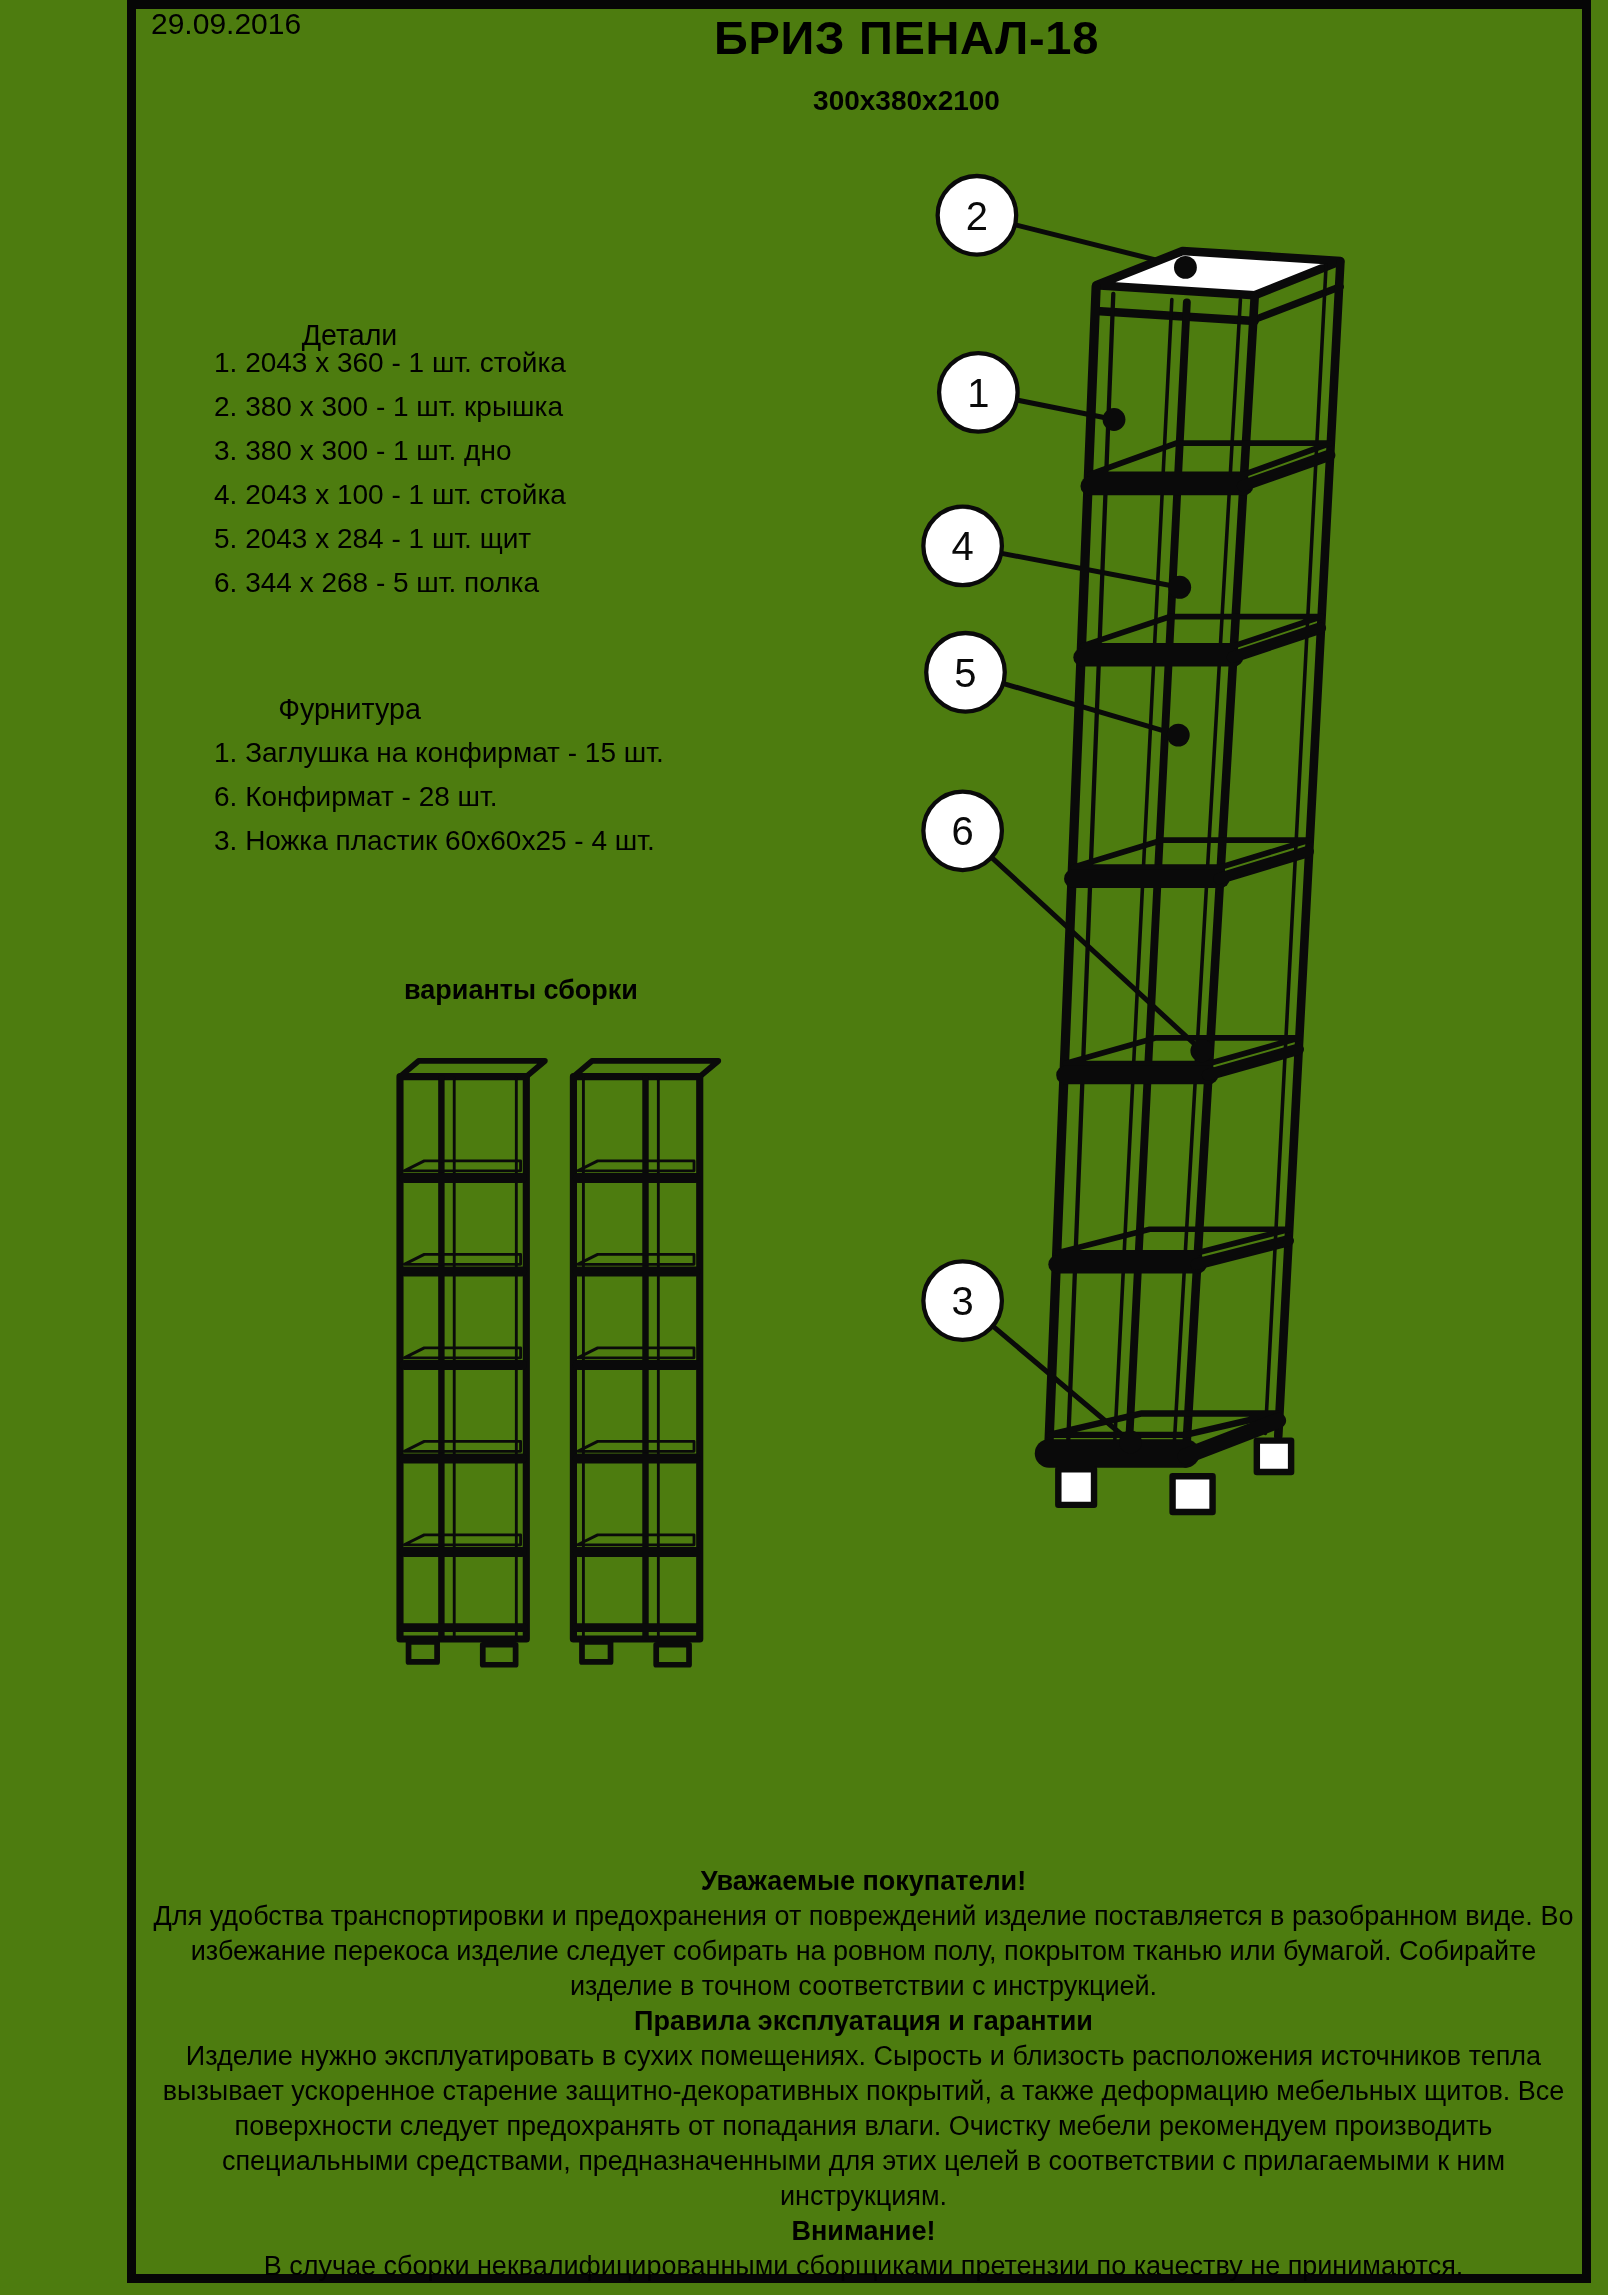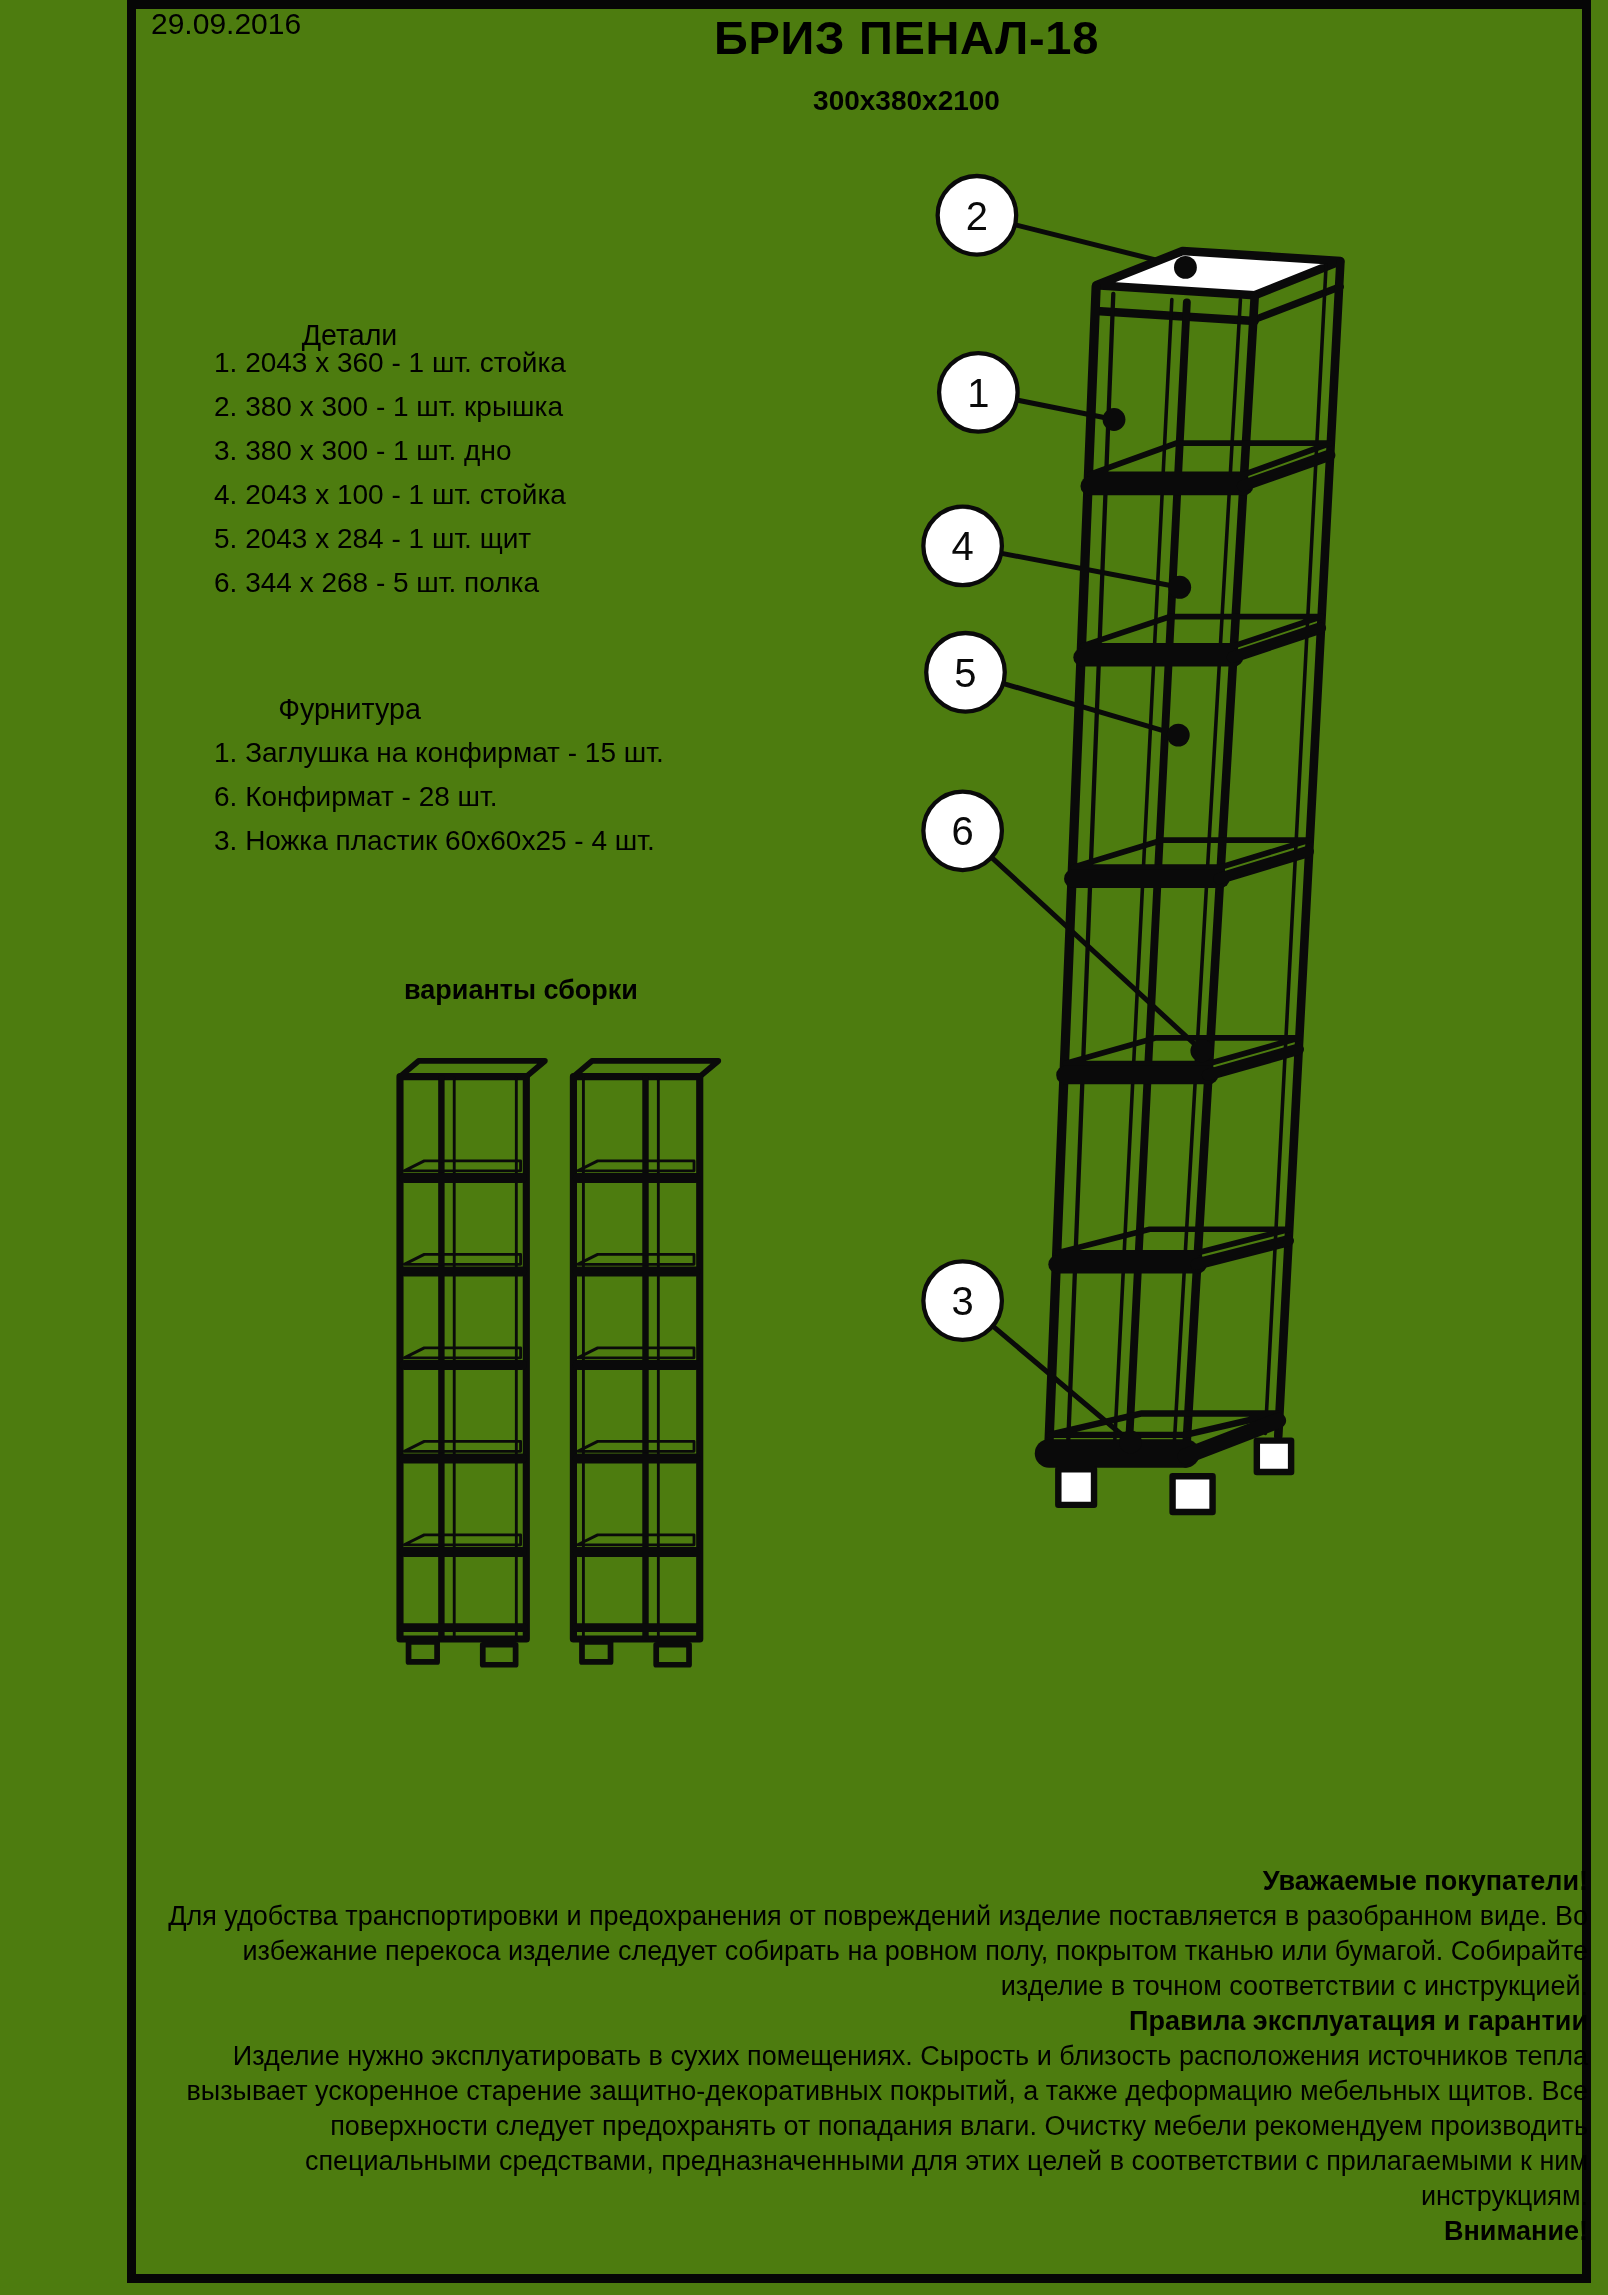--- a/index.html
+++ b/index.html
@@ -7,21 +7,21 @@
           font-family:"Liberation Sans",sans-serif;color:#000;overflow:hidden;}
   .abs{position:absolute;}
   .frame{left:127px;top:0;width:1464px;height:2283px;border:9.3px solid #060606;box-sizing:border-box;}
   .date{left:151px;top:7.1px;font-size:30px;white-space:nowrap;}
   .titleblock{left:228px;top:10px;width:1357px;text-align:center;}
   .title{font-size:47px;font-weight:bold;letter-spacing:0.7px;}
   .subtitle{margin-top:20px;font-size:28px;font-weight:bold;}
   .list-heading{left:214px;width:271px;text-align:center;font-size:28.6px;white-space:nowrap;}
   .list{left:214px;font-size:28px;line-height:44px;white-space:nowrap;}
   .variants-label{left:314px;top:975px;width:414px;text-align:center;font-size:27px;font-weight:bold;white-space:nowrap;}
-  .notice{left:139px;top:1864px;width:1449px;text-align:right;font-size:27px;line-height:35px;}
+  .notice{left:139px;top:1864px;width:1449px;text-align:center;font-size:27px;line-height:35px;}
   .notice .nh{font-weight:bold;}
   .notice p{margin:0;}
   svg{display:block;}
   svg *{stroke-linecap:round;stroke-linejoin:round;}
   .ink{stroke:#0a0a0a;fill:none;}
   .inkfill{stroke:#0a0a0a;fill:#ffffff;}
   .dot{fill:#0a0a0a;stroke:none;}
   .callout-num{font-family:"Liberation Sans",sans-serif;font-size:56px;fill:#0a0a0a;
                text-anchor:middle;stroke:none;}
 </style>
@@ -189,16 +189,17 @@
       <text class="callout-num" x="1348" y="1842">3</text>
     </g>
   </svg>
 
   <div class="abs notice">
     <p class="nh">Уважаемые покупатели!</p>
     <p>Для удобства транспортировки и предохранения от повреждений изделие поставляется в разобранном виде. Во избежание перекоса изделие следует собирать на ровном полу, покрытом тканью или бумагой. Собирайте изделие в точном соответствии с инструкцией.</p>
     <p class="nh">Правила эксплуатация и гарантии</p>
     <p>Изделие нужно эксплуатировать в сухих помещениях. Сырость и близость расположения источников тепла вызывает ускоренное старение защитно-декоративных покрытий, а также деформацию мебельных щитов. Все поверхности следует предохранять от попадания влаги. Очистку мебели рекомендуем производить специальными средствами, предназначенными для этих целей в соответствии с прилагаемыми к ним инструкциям.</p>
     <p class="nh">Внимание!</p>
+    <p>В случае сборки неквалифицированными сборщиками претензии по качеству не принимаются.</p>
   </div>
 
 </div>
 
 
 </body></html>

